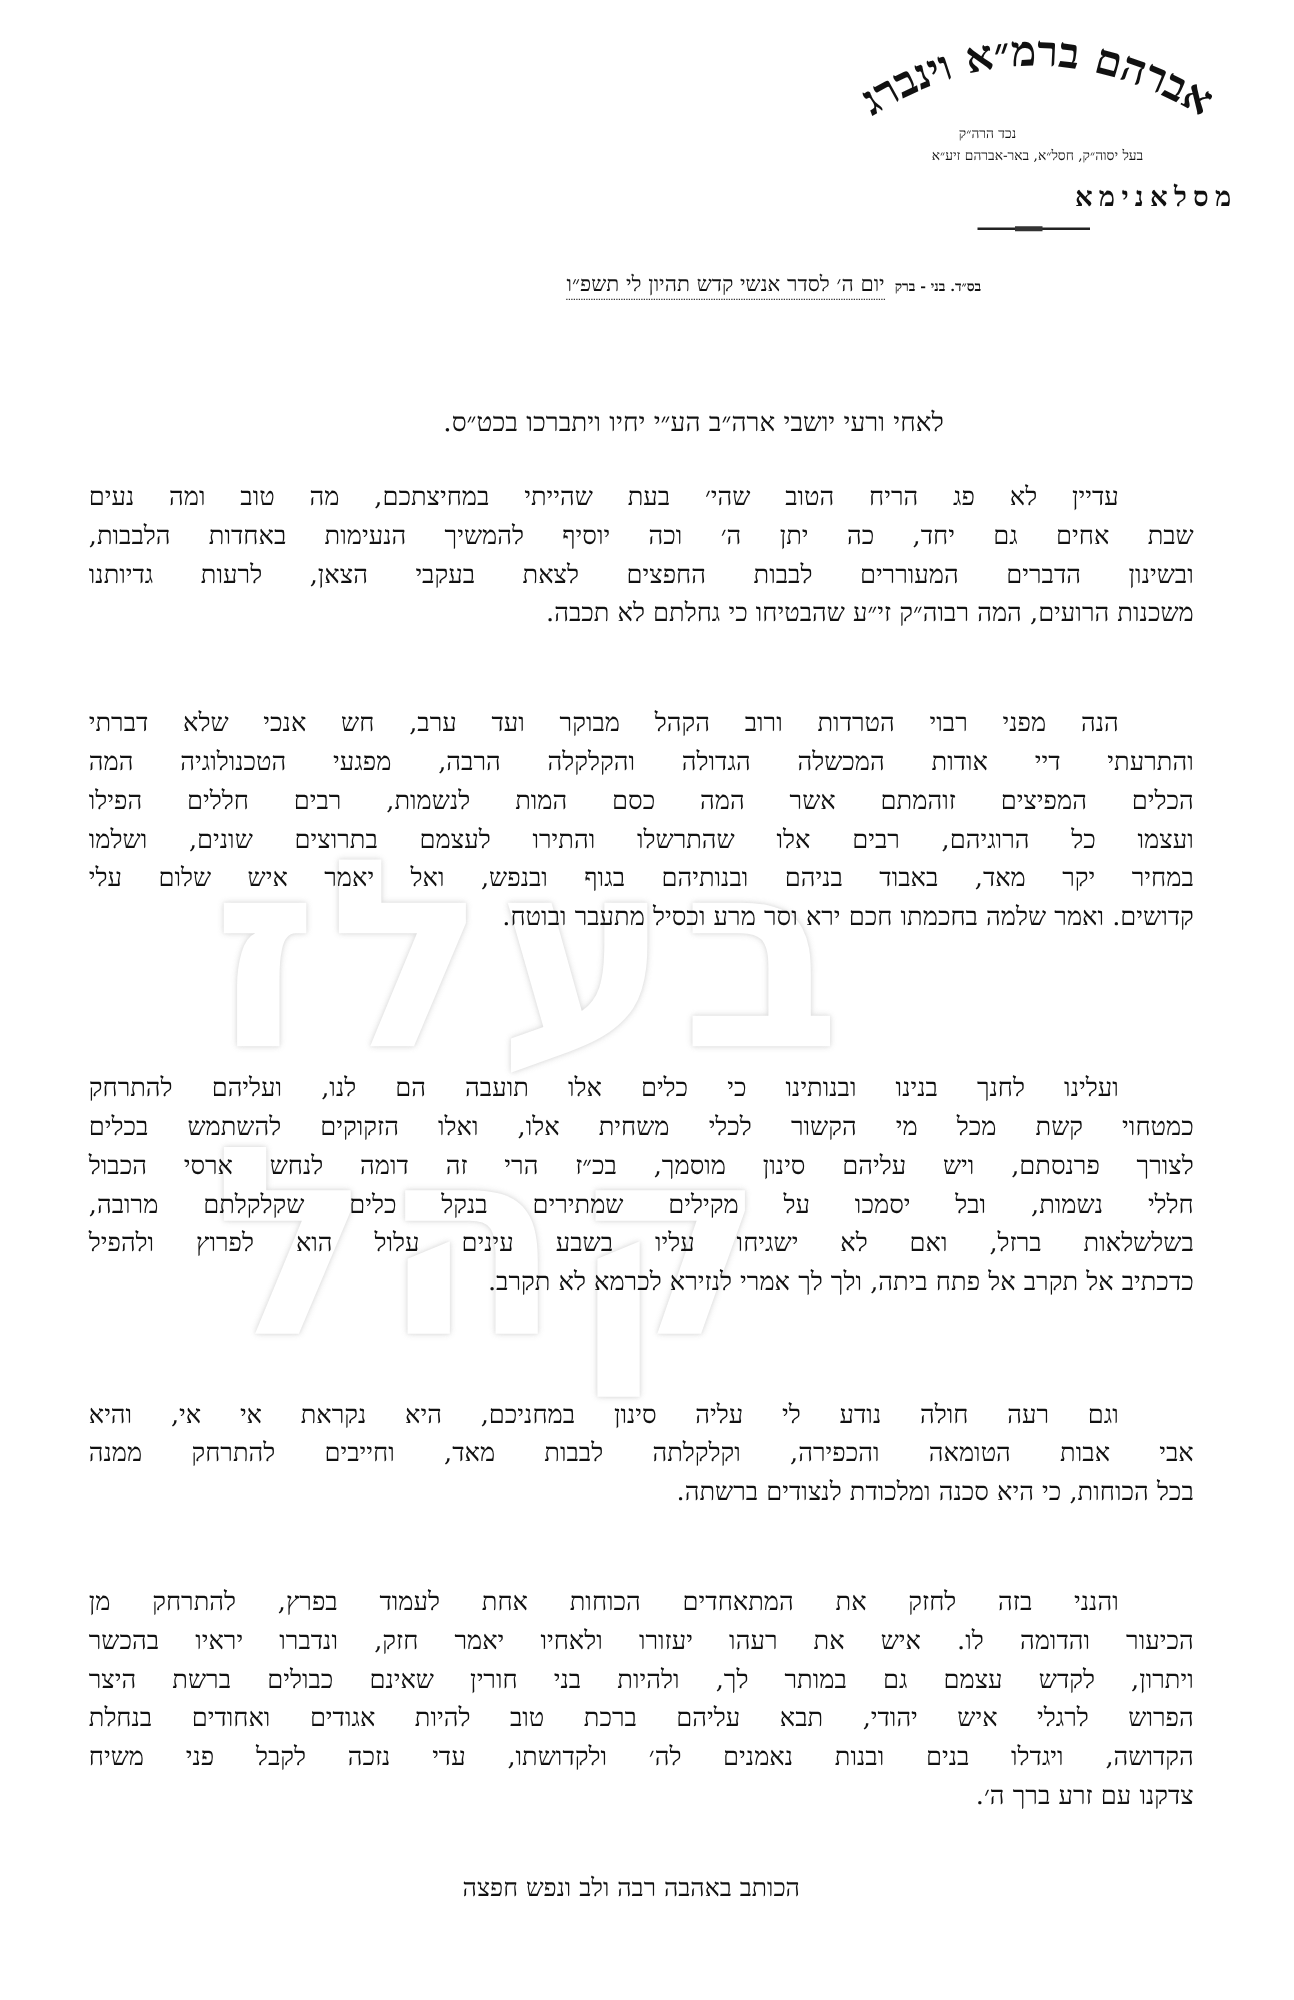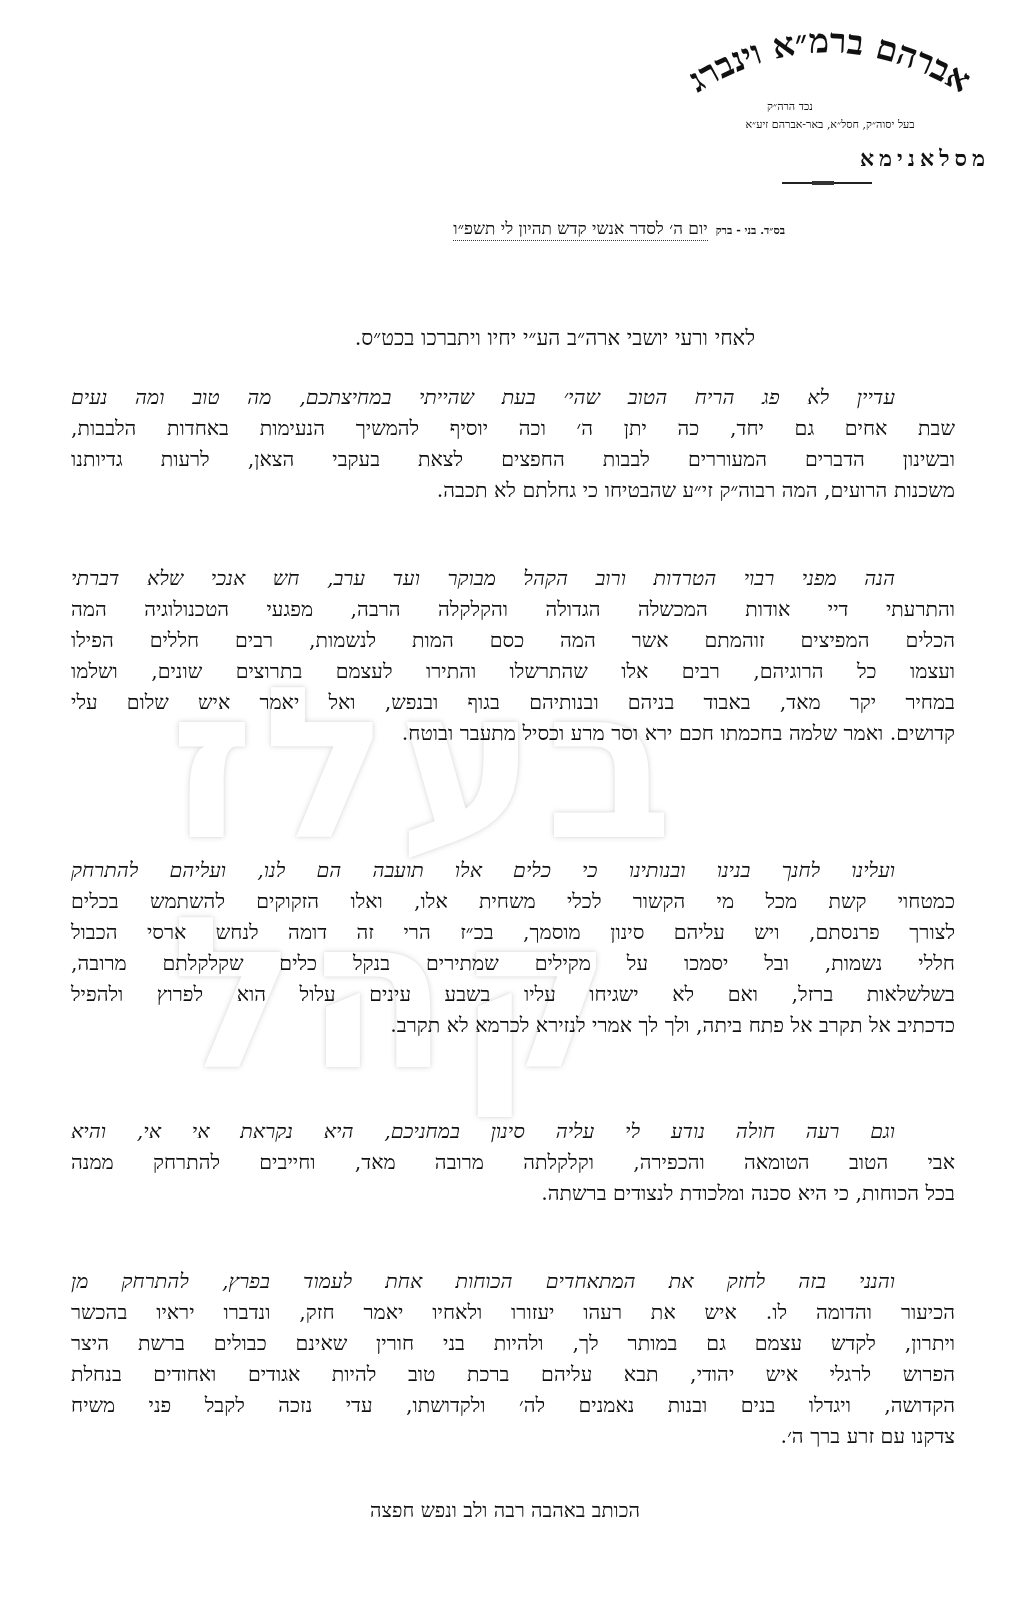--- a/index.html
+++ b/index.html
@@ -158,21 +158,20 @@
       line-height: 31px;
       white-space: nowrap;
       text-align: justify;
       text-align-last: justify;
     }
     .para .line.last {
       text-align-last: right;
     }
     .para .line.first {
       padding-right: 60px;
-      font-style: italic;
     }
     .closing {
       position: absolute;
       top: 1498px;
       right: 395px;
       font-size: 20px;
       z-index: 1;
       white-space: nowrap;
     }
   </style>
@@ -230,21 +229,21 @@
     <span class="line first">ועלינו לחנך בנינו ובנותינו כי כלים אלו תועבה הם לנו, ועליהם להתרחק</span>
     <span class="line">כמטחוי קשת מכל מי הקשור לכלי משחית אלו, ואלו הזקוקים להשתמש בכלים</span>
     <span class="line">לצורך פרנסתם, ויש עליהם סינון מוסמך, בכ״ז הרי זה דומה לנחש ארסי הכבול</span>
     <span class="line">חללי נשמות, ובל יסמכו על מקילים שמתירים בנקל כלים שקלקלתם מרובה,</span>
     <span class="line">בשלשלאות ברזל, ואם לא ישגיחו עליו בשבע עינים עלול הוא לפרוץ ולהפיל</span>
     <span class="line last">כדכתיב אל תקרב אל פתח ביתה, ולך לך אמרי לנזירא לכרמא לא תקרב.</span>
   </div>
 
   <div class="para" style="top:1116px;">
     <span class="line first">וגם רעה חולה נודע לי עליה סינון במחניכם, היא נקראת אי אי, והיא</span>
-    <span class="line">אבי הטוב הטומאה והכפירה, וקלקלתה מרובה מאד, וחייבים להתרחק ממנה</span>
+    <span class="line">אבי אבות הטומאה והכפירה, וקלקלתה לבבות מאד, וחייבים להתרחק ממנה</span>
     <span class="line last">בכל הכוחות, כי היא סכנה ומלכודת לנצודים ברשתה.</span>
   </div>
 
   <div class="para" style="top:1266px;">
     <span class="line first">והנני בזה לחזק את המתאחדים הכוחות אחת לעמוד בפרץ, להתרחק מן</span>
     <span class="line">הכיעור והדומה לו. איש את רעהו יעזורו ולאחיו יאמר חזק, ונדברו יראיו בהכשר</span>
     <span class="line">ויתרון, לקדש עצמם גם במותר לך, ולהיות בני חורין שאינם כבולים ברשת היצר</span>
     <span class="line">הפרוש לרגלי איש יהודי, תבא עליהם ברכת טוב להיות אגודים ואחודים בנחלת</span>
     <span class="line">הקדושה, ויגדלו בנים ובנות נאמנים לה׳ ולקדושתו, עדי נזכה לקבל פני משיח</span>
     <span class="line last">צדקנו עם זרע ברך ה׳.</span>

